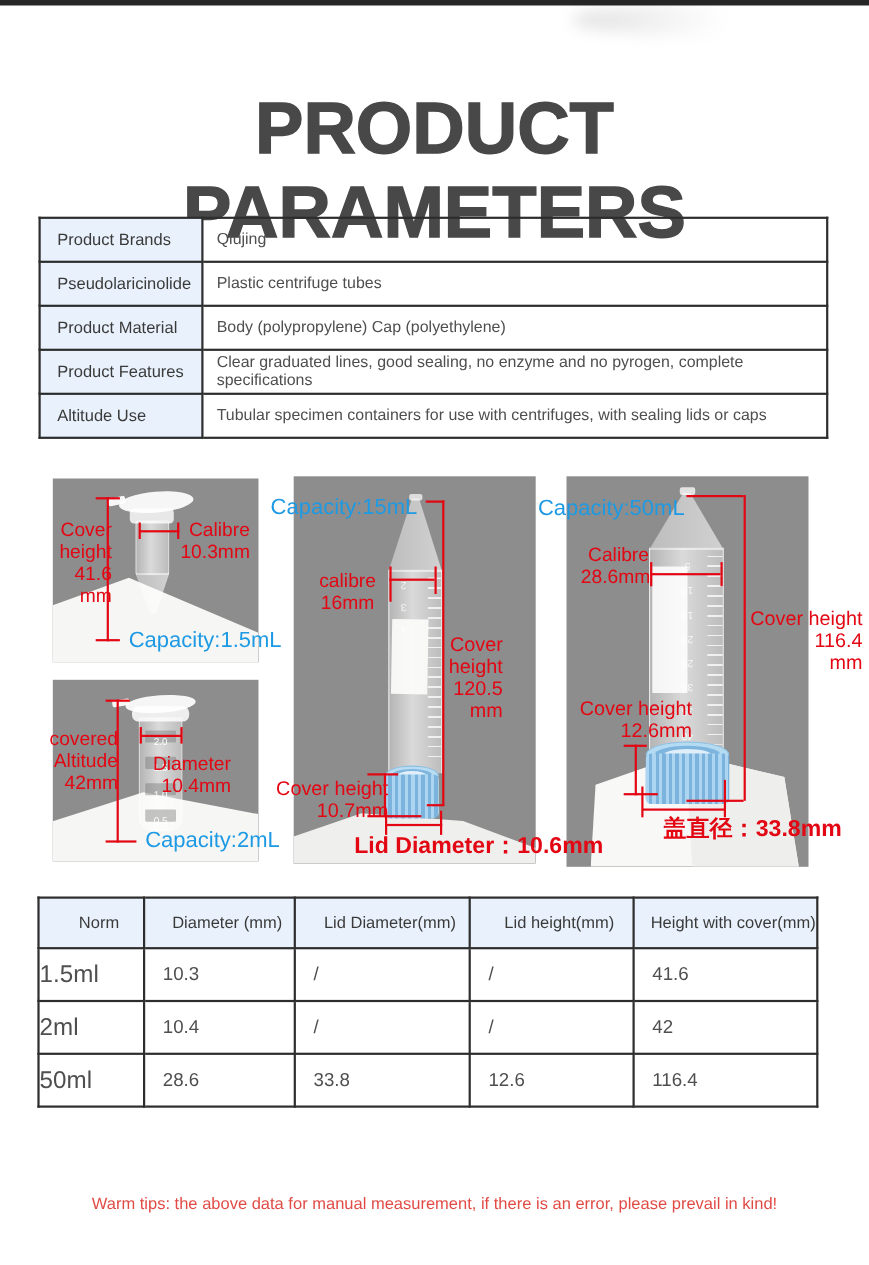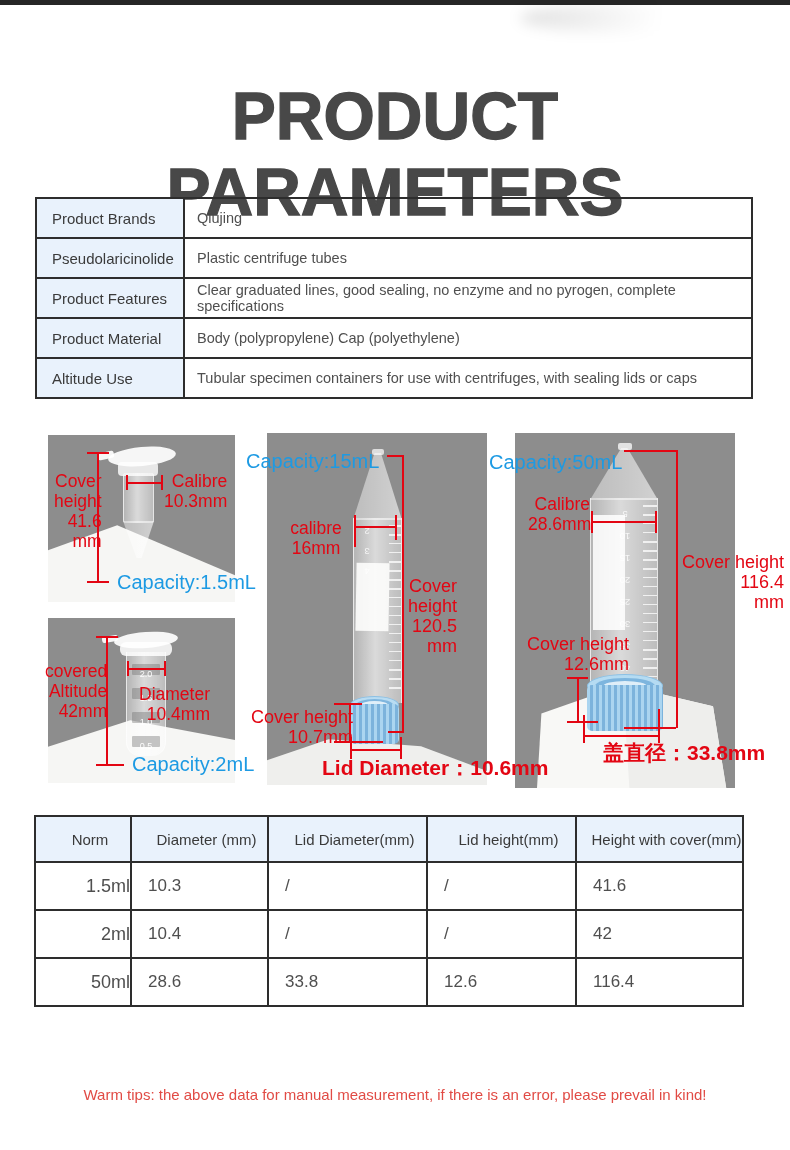--- a/index.html
+++ b/index.html
@@ -60,21 +60,21 @@
   .bluecap{position:absolute;background:repeating-linear-gradient(90deg,
       #abd5f0 0 3px,#7cb3dc 3px 6px);border-radius:5px;}
   .cap-ell{position:absolute;border-radius:50%;}
 
   
   .spec{position:absolute;left:34px;top:815px;width:708px;}
   .spec th,.spec td{border:2px solid var(--ink);vertical-align:middle;padding-left:14px;}
   .spec th{height:46px;background:var(--cellblue);font-weight:normal;
       font-size:15px;color:#3a3a3a;text-align:center;}
   .spec td{height:48px;font-size:17px;color:#4f4f4f;text-align:left;padding-left:16px;}
-  .spec td.c1{text-align:right;padding-left:0;font-size:18px;}
+  .spec td.c1{text-align:left;padding-left:0;font-size:22px;}
 
   .warmtips{position:absolute;left:0;top:1086px;width:790px;text-align:center;
       font-size:15px;color:#e14b45;}
 </style>
 </head>
 <body>
 
 <div class="topbar"></div>
 <div class="corner-shadow"></div>
 
@@ -84,26 +84,26 @@
   <tbody>
       <tr>
     <th>Product Brands</th>
     <td>Qiujing</td>
   </tr>
   <tr>
     <th>Pseudolaricinolide</th>
     <td>Plastic centrifuge tubes</td>
   </tr>
   <tr>
+    <th>Product Material</th>
+    <td>Body (polypropylene) Cap (polyethylene)</td>
+  </tr>
+  <tr>
     <th>Product Features</th>
     <td>Clear graduated lines, good sealing, no enzyme and no pyrogen, complete specifications</td>
-  </tr>
-  <tr>
-    <th>Product Material</th>
-    <td>Body (polypropylene) Cap (polyethylene)</td>
   </tr>
   <tr>
     <th>Altitude Use</th>
     <td>Tubular specimen containers for use with centrifuges, with sealing lids or caps</td>
   </tr>
 </tbody>
   </table>
 
 <div class="figs">
 

